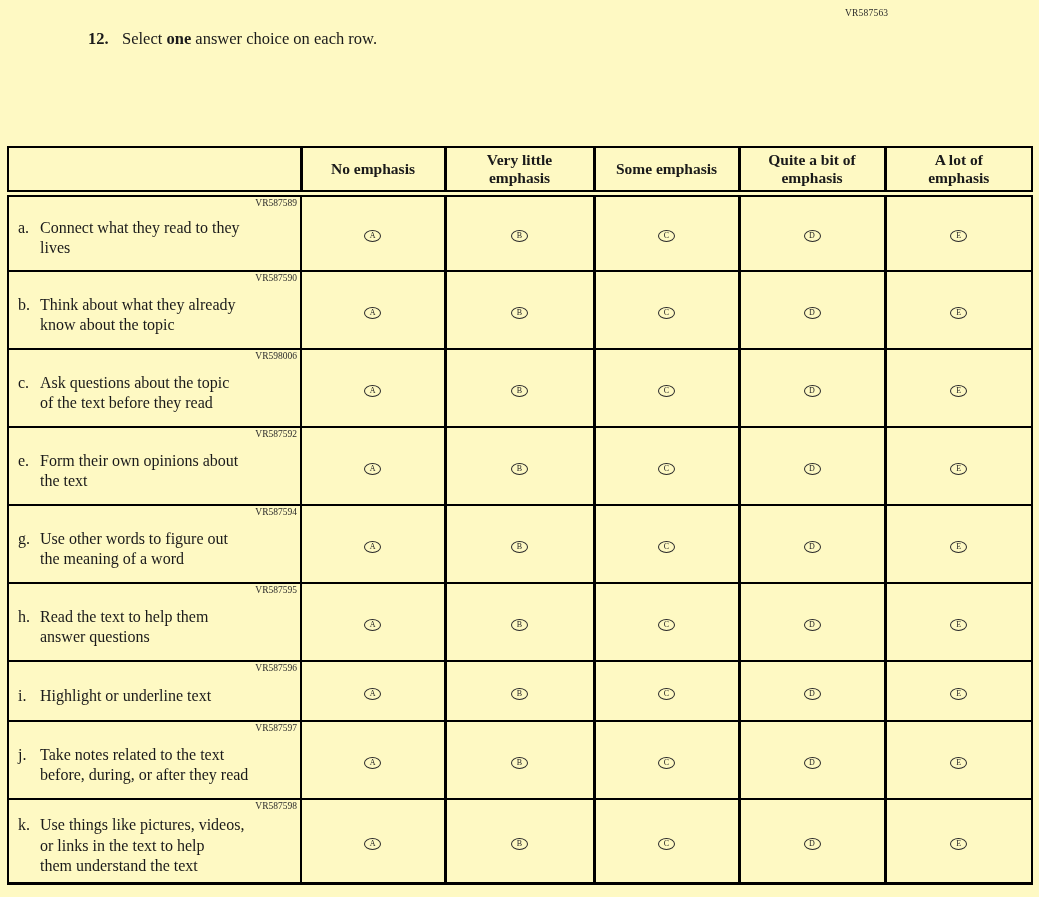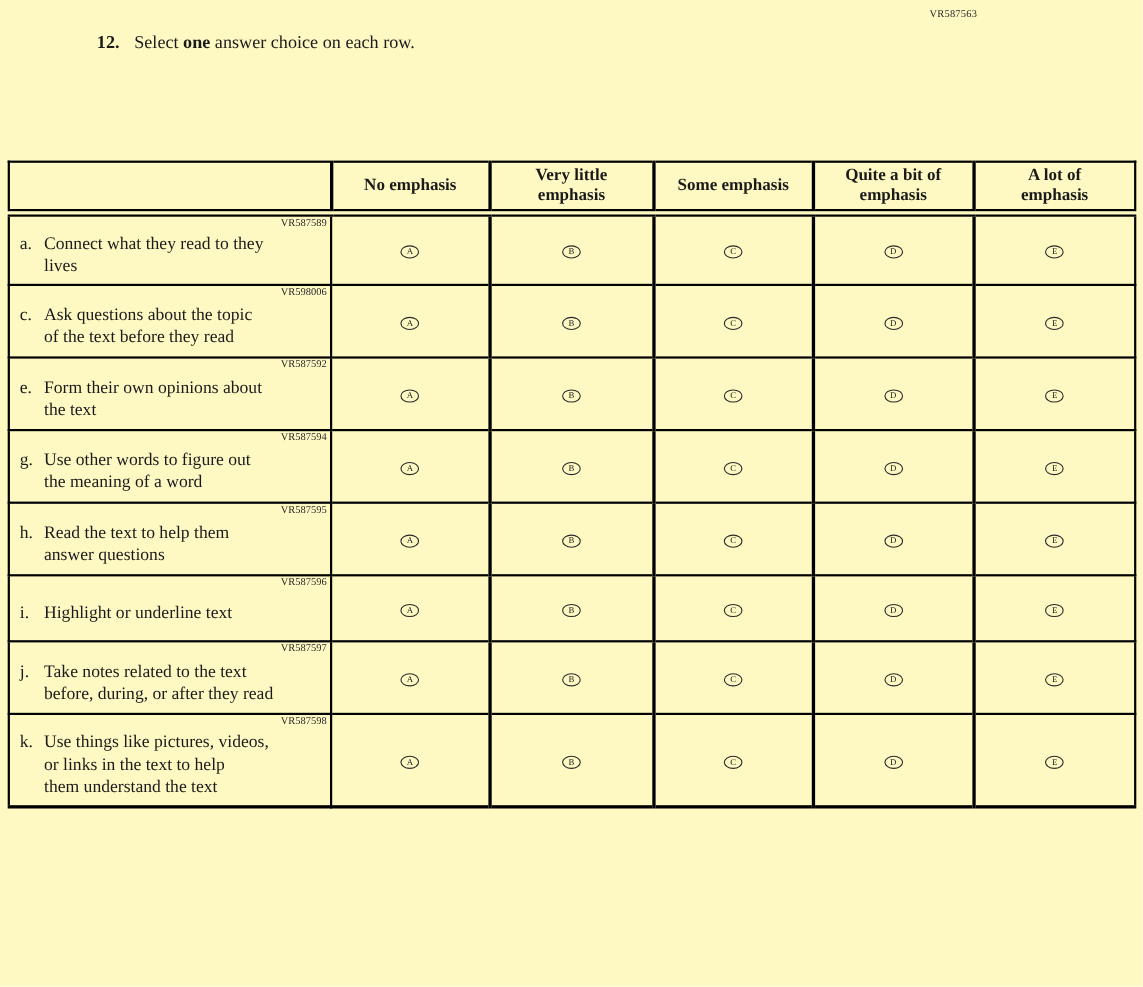--- a/index.html
+++ b/index.html
@@ -67,21 +67,21 @@
   .grid thead tr { height: 46px; }
   .grid th {
     vertical-align: middle;
     text-align: center;
     font-weight: bold;
     font-size: 15.5px;
     line-height: 18px;
     white-space: pre-line;
     border-bottom: 7px double #000;
   }
-  tr.row-std  { height: 66px; }
+  tr.row-std  { height: 78px; }
   tr.row-short{ height: 60px; }
   tr.row-tall { height: 84px; }
   td.lbl {
     position: relative;
     vertical-align: middle;
     padding: 13px 4px 3px 4px;
   }
   .vr {
     position: absolute;
     top: 1px;
@@ -155,20 +155,35 @@
 lives</span>
             </span>
         </td>
         <td class="opt"><span class="bubble">A</span></td>
         <td class="opt"><span class="bubble">B</span></td>
         <td class="opt"><span class="bubble">C</span></td>
         <td class="opt"><span class="bubble">D</span></td>
         <td class="opt"><span class="bubble">E</span></td>
       </tr>
 
+      <tr class="row-std">
+        <td class="lbl">
+          <span class="vr">VR587590</span>
+          <span class="item">
+              <span class="pfx">b.</span>
+              <span class="txt">Think about what they already
+know about the topic</span>
+            </span>
+        </td>
+        <td class="opt"><span class="bubble">A</span></td>
+        <td class="opt"><span class="bubble">B</span></td>
+        <td class="opt"><span class="bubble">C</span></td>
+        <td class="opt"><span class="bubble">D</span></td>
+        <td class="opt"><span class="bubble">E</span></td>
+      </tr>
 
       <tr class="row-std">
         <td class="lbl">
           <span class="vr">VR598006</span>
           <span class="item">
               <span class="pfx">c.</span>
               <span class="txt">Ask questions about the topic
 of the text before they read</span>
             </span>
         </td>

